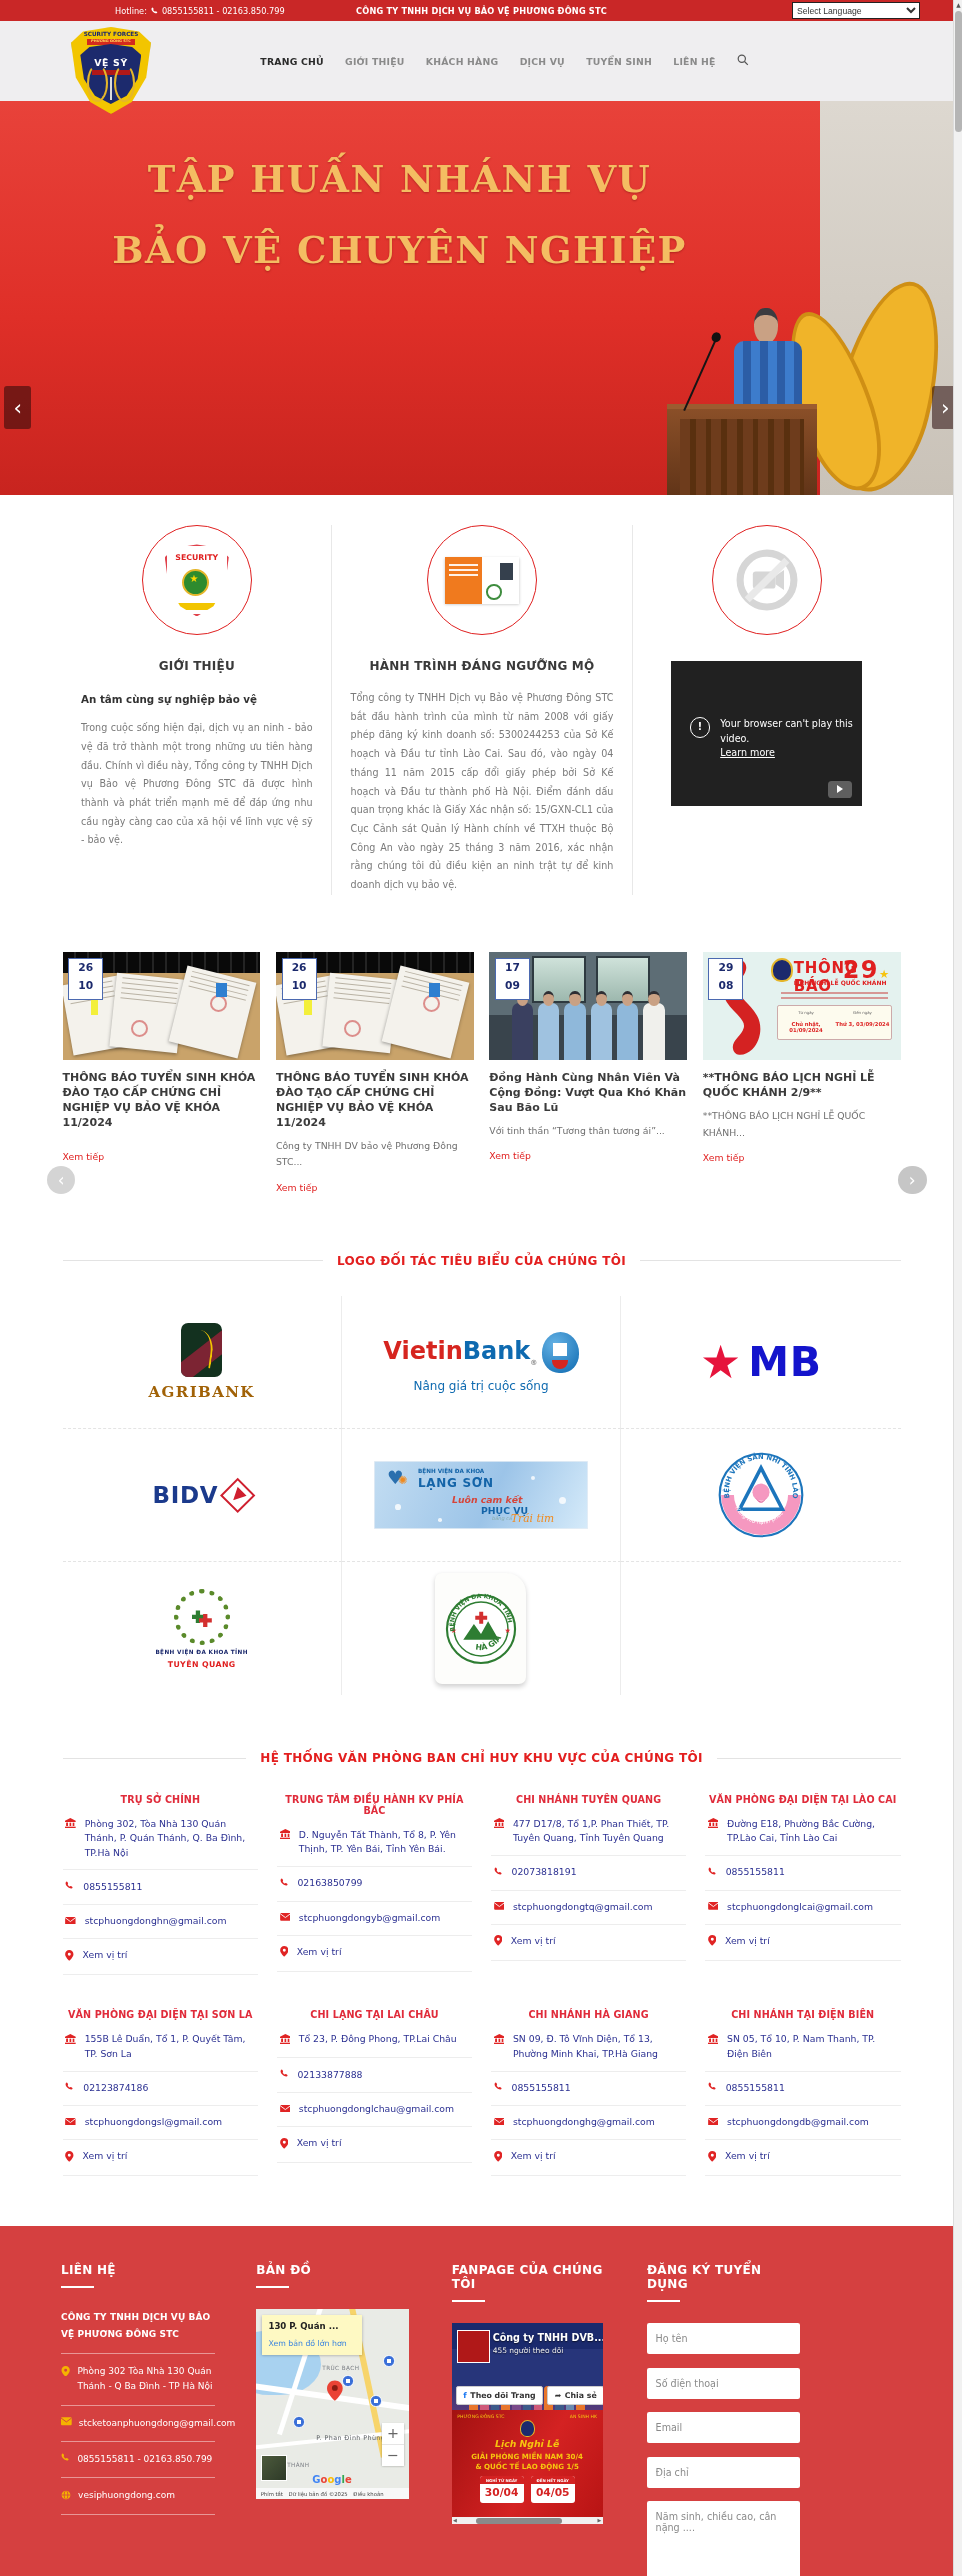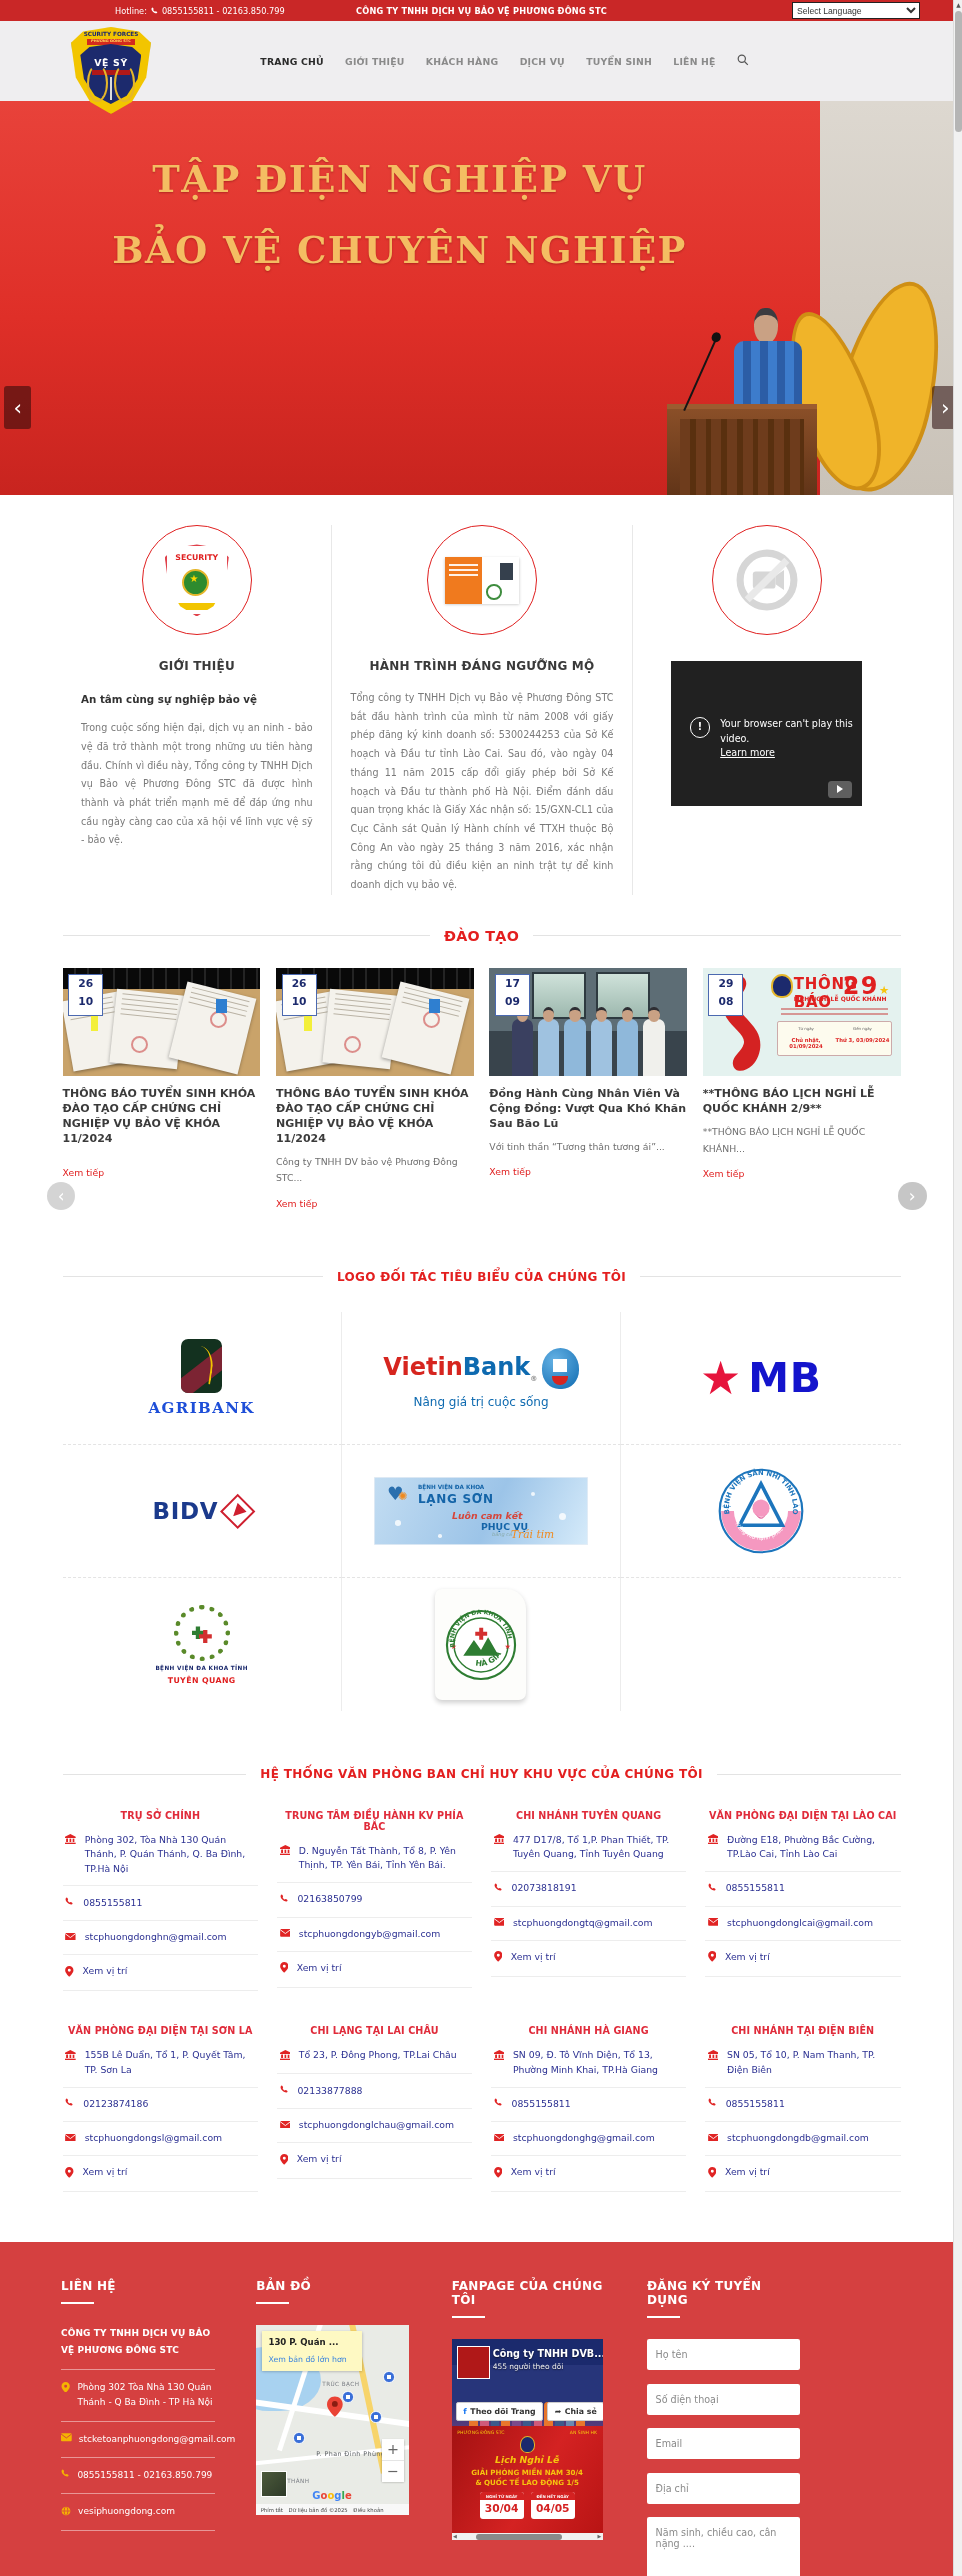--- a/index.html
+++ b/index.html
@@ -112,21 +112,21 @@
   .news .c-arrow.l{left:-15.7px;opacity:.75;} .news .c-arrow.r{right:-26px;}
   
   .partners{margin-top:60px;}
   .pgrid{width:838px;margin:28.5px auto 0;display:grid;grid-template-columns:repeat(3,1fr);grid-auto-rows:133px;}
   .pcell{border-right:0.7px solid #ececec;border-bottom:0.7px dashed #e4e4e4;display:flex;align-items:center;justify-content:center;flex-direction:column;gap:5.7px;overflow:hidden;}
   .pcell:nth-child(3n){border-right:none;}
   .pcell:nth-child(n+7){border-bottom:none;}
   .agri-ic{width:41px;height:54px;border-radius:7.1px;background:#13311f;position:relative;overflow:hidden;}
   .agri-ic::before{content:"";position:absolute;left:-10px;top:18.5px;width:78px;height:18.5px;background:#7c2433;transform:rotate(-38deg);}
   .agri-ic::after{content:"";position:absolute;left:5.7px;top:7.1px;width:24px;height:37px;border-right:2.9px solid #f2c500;border-radius:0 60% 0 60%;transform:rotate(8deg);}
-  .agri-tx{font-family:"DejaVu Serif","Liberation Serif",serif;color:#1d4ed8;font-weight:bold;font-size:15px;letter-spacing:1.4px;}
+  .agri-tx{font-family:"DejaVu Serif","Liberation Serif",serif;color:#a16207;font-weight:bold;font-size:15px;letter-spacing:1.4px;}
   .viet{display:flex;align-items:center;gap:4.3px;}
   .viet .wm{font-size:24px;font-weight:bold;}
   .viet .wm .r{color:#d6251f;} .viet .wm .b{color:#0e6ab0;}
   .viet .globe{width:37px;height:41px;background:radial-gradient(circle at 35% 30%,#64b1e4,#0e6ab0);border-radius:50% 50% 46% 46%;position:relative;}
   .viet .globe::before{content:"";position:absolute;left:11.4px;top:11.4px;width:14.3px;height:13px;background:#fff;}
   .viet .globe::after{content:"";position:absolute;left:10.7px;bottom:4.3px;width:15.7px;height:8.6px;background:#d6251f;border-radius:0 0 15.7px 15.7px;}
   .viet-slogan{color:#0e6ab0;font-size:12px;}
   .mb{display:flex;align-items:center;gap:7.1px;}
   .mb .star{color:#e6143c;font-size:46px;line-height:1;}
   .mb .tx{color:#1414cc;font-weight:bold;font-size:41px;letter-spacing:0.7px;}
@@ -267,21 +267,21 @@
           </svg>
       </span>
     </div>
   </div>
 
   <div class="hero">
     <div class="wall"></div>
     <div class="petal" style="right:28.5px;top:178px;width:86px;height:207px;transform:rotate(14deg);"></div>
     <div class="petal" style="right:93px;top:207px;width:64px;height:178px;transform:rotate(-18deg);"></div>
     <h1>
-      <span>TẬP ĐIỆN NGHIỆP VỤ</span><br>
+      <span>TẬP HUẤN NHÁNH VỤ</span><br>
       <span>BẢO VỆ CHUYÊN NGHIỆP</span>
     </h1>
     <div class="mic"></div>
     <div class="person">
         <div class="head"></div>
         <div class="body"></div>
       </div>
     <div class="podium">
         <div class="slats"></div>
       </div>
@@ -334,25 +334,20 @@
           <div>
             <span>Your browser can't play this video.</span><br>
             <a href="#">Learn more</a>
           </div>
         </div>
         <div class="yt"></div>
       </div>
     </div>
   </div>
 
-  <div class="sec-head">
-    <div class="ln"></div>
-    <div class="tt">ĐÀO TẠO</div>
-    <div class="ln"></div>
-  </div>
   <div class="news">
     <div class="c-arrow l">‹</div>
     <div class="c-arrow r">›</div>
     <div class="cards">
 
       <div class="card">
         <div class="nimg">
           <div class="certsA">
             <div class="kb"></div>
             <div class="st" style="left:4.3px;top:28.5px;width:57px;height:71px;transform:rotate(-10deg);">

